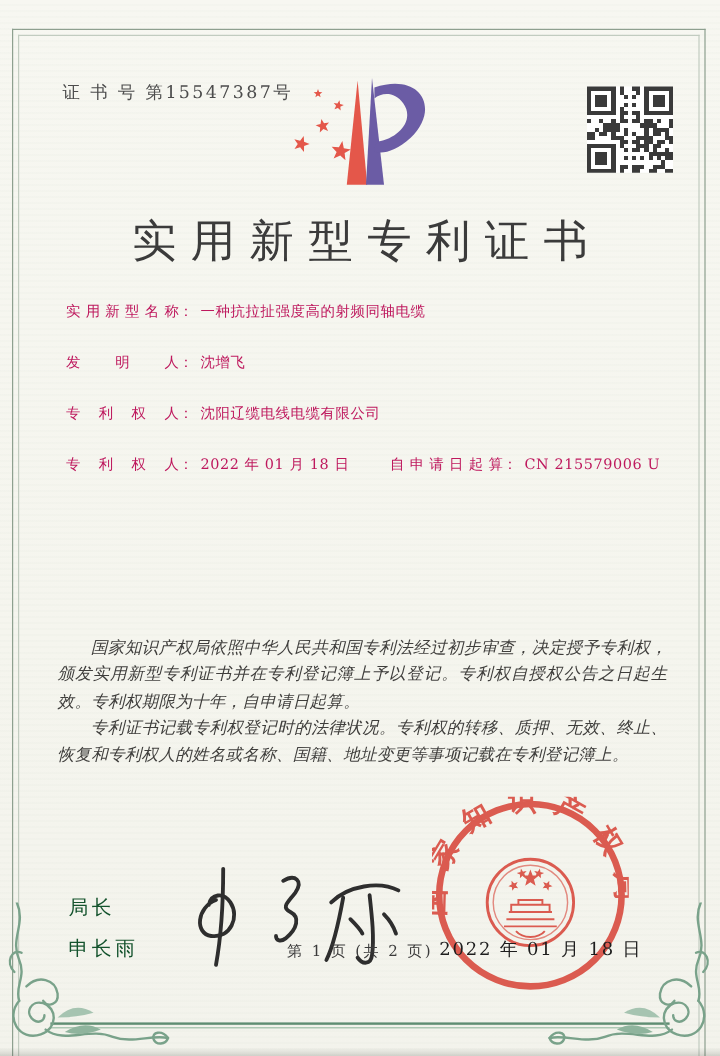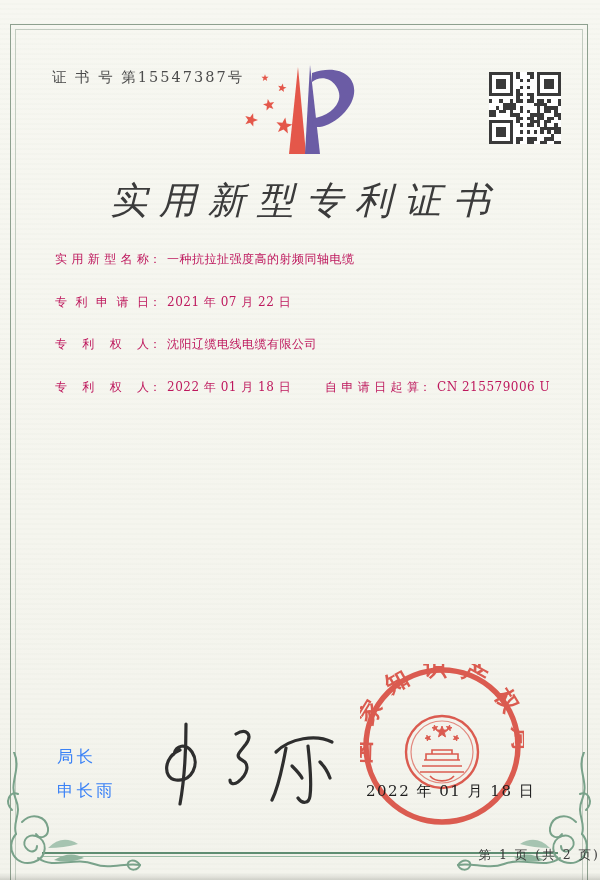--- a/index.html
+++ b/index.html
@@ -34,53 +34,53 @@
     position:absolute; top:68px; left:52px;
     font-size:14.5px; letter-spacing:2px; color:#4c4c4c;
   }
 
   .logo { position:absolute; top:60px; left:238px; width:122px; height:106px; }
   .qr { position:absolute; top:72px; left:489px; width:72px; height:72px; }
 
   .title {
     position:absolute; top:176px; left:0; right:0;
     text-align:center; font-size:37px; font-weight:500;
-    letter-spacing:12px; color:#3b3b3b; text-indent:12px;font-style:italic;
+    letter-spacing:12px; color:#3b3b3b; text-indent:12px;
   }
 
   .fields { position:absolute; top:251px; left:55px; right:36px; font-size:12px; color:#be185d; }
   .field-row { height:21px; margin-bottom:21.5px; white-space:nowrap; }
   .field-label {
     display:inline-block; width:94px; vertical-align:top;
     text-align:justify; text-align-last:justify; letter-spacing:0;
   }
   .field-colon { display:inline-block; margin-right:6px; }
   .field-value { letter-spacing:0.5px; }
   .grant-row .grp2 { margin-left:30px; }
 
   .paragraphs {
     position:absolute; top:529px; left:48px; right:44px;
     font-size:13.8px; line-height:1.62; color:#3f3e3c;
     font-style:italic; letter-spacing:0.2px; text-align:justify;
   }
   .paragraphs p { text-indent:2em; margin:0; }
 
-  .signer { position:absolute; left:57px; top:740px; font-size:16.5px; color:#3b82f6; font-style:normal; }
+  .signer { position:absolute; left:57px; top:740px; font-size:16.5px; color:#14532d; font-style:normal; }
   .signer div { line-height:34px; letter-spacing:3px; }
 
   .signature { position:absolute; left:150px; top:712px; width:195px; height:100px; }
 
   .seal { position:absolute; left:360px; top:664px; width:164px; height:164px; opacity:0.92; }
   .seal-date {
     position:absolute; left:366px; top:782px; font-size:15px; color:#1d1d1d;
     letter-spacing:1.5px; font-style:normal; z-index:5; white-space:nowrap;
   }
 
   .footer-page {
-    position:absolute; left:0; right:0; top:847px; text-align:right;
+    position:absolute; left:0; right:0; top:785px; text-align:center;
     font-size:12.5px; color:#3a3a3a; letter-spacing:2px; z-index:3;
   }
   .footer-rule {
     position:absolute; left:42px; right:42px; top:852px; height:5px; z-index:1;
     border-top:2.5px solid #5f8d72; border-bottom:1px solid #9cbda6;
   }
   .ornament { position:absolute; width:142px; height:126px; z-index:2; }
   .ornament.bl { left:2px; top:752px; }
   .ornament.br { right:4px; top:752px; transform:scaleX(-1); }
 </style>
@@ -241,32 +241,34 @@
     </g>
 </svg>
 
 <div class="title">实用新型专利证书</div>
 
 <div class="fields">
   <div class="field-row">
     <span class="field-label">实用新型名称</span><span class="field-colon">：</span><span class="field-value">一种抗拉扯强度高的射频同轴电缆</span>
   </div>
   <div class="field-row">
-    <span class="field-label">专利申请日</span><span class="field-colon">：</span><span class="field-value">2021 年 07 月 22 日</span>
+    <span class="field-label">发明人</span><span class="field-colon">：</span><span class="field-value">沈增飞</span>
   </div>
   <div class="field-row">
     <span class="field-label">专利权人</span><span class="field-colon">：</span><span class="field-value">沈阳辽缆电线电缆有限公司</span>
   </div>
   <div class="field-row grant-row">
     <span class="grp1"><span class="field-label">专利权人</span><span class="field-colon">：</span><span class="field-value">2022 年 01 月 18 日</span></span>
     <span class="grp2"><span class="field-label">自申请日起算</span><span class="field-colon">：</span><span class="field-value">CN 215579006 U</span></span>
   </div>
 </div>
 
 <div class="paragraphs">
+  <p>国家知识产权局依照中华人民共和国专利法经过初步审查，决定授予专利权，颁发实用新型专利证书并在专利登记簿上予以登记。专利权自授权公告之日起生效。专利权期限为十年，自申请日起算。</p>
+  <p>专利证书记载专利权登记时的法律状况。专利权的转移、质押、无效、终止、恢复和专利权人的姓名或名称、国籍、地址变更等事项记载在专利登记簿上。</p>
 </div>
 
 <div class="signer">
   <div>局长</div>
   <div>申长雨</div>
 </div>
 
 <svg class="signature" viewBox="0 0 195 100">
   <g fill="none" stroke="#2e2e2e" stroke-width="3.2" stroke-linecap="round" stroke-linejoin="round">
     <path d="M 30 38 C 14 44, 12 66, 26 68 C 42 70, 50 52, 42 40 C 36 31, 26 33, 24 42"></path>

